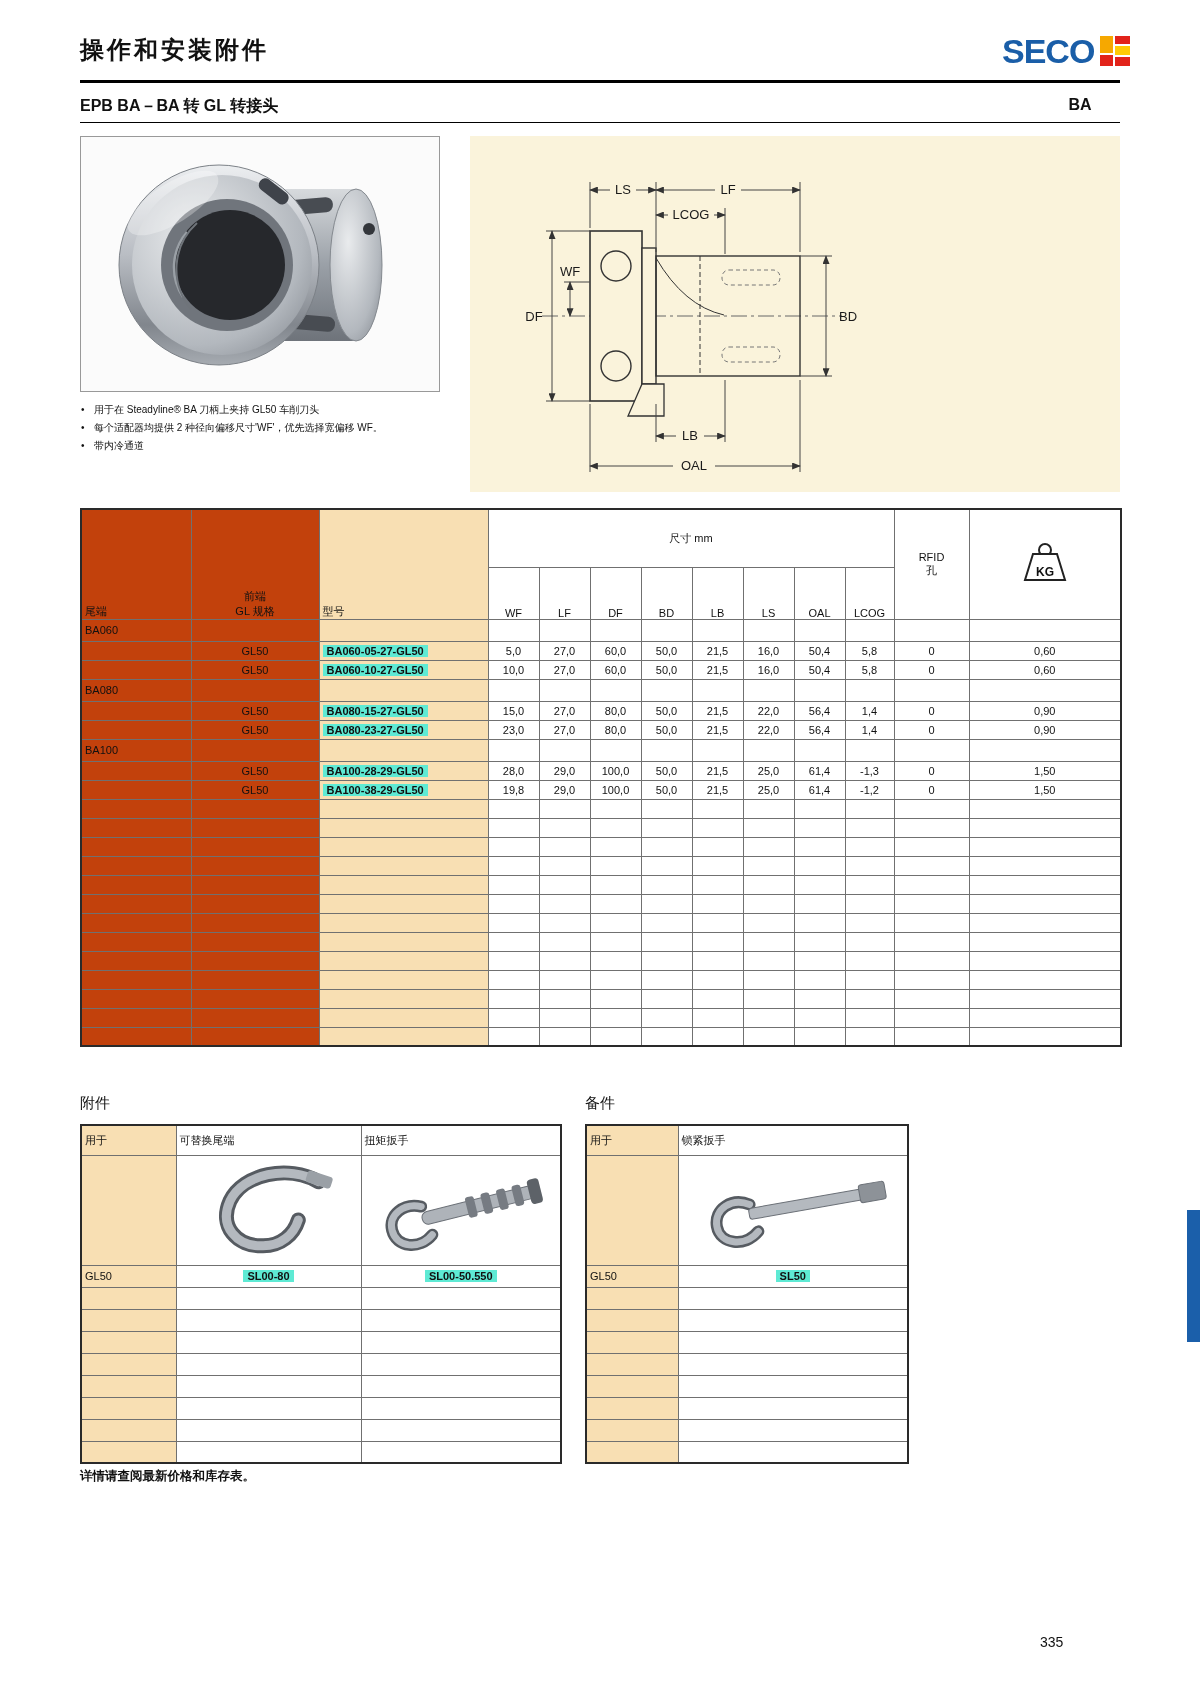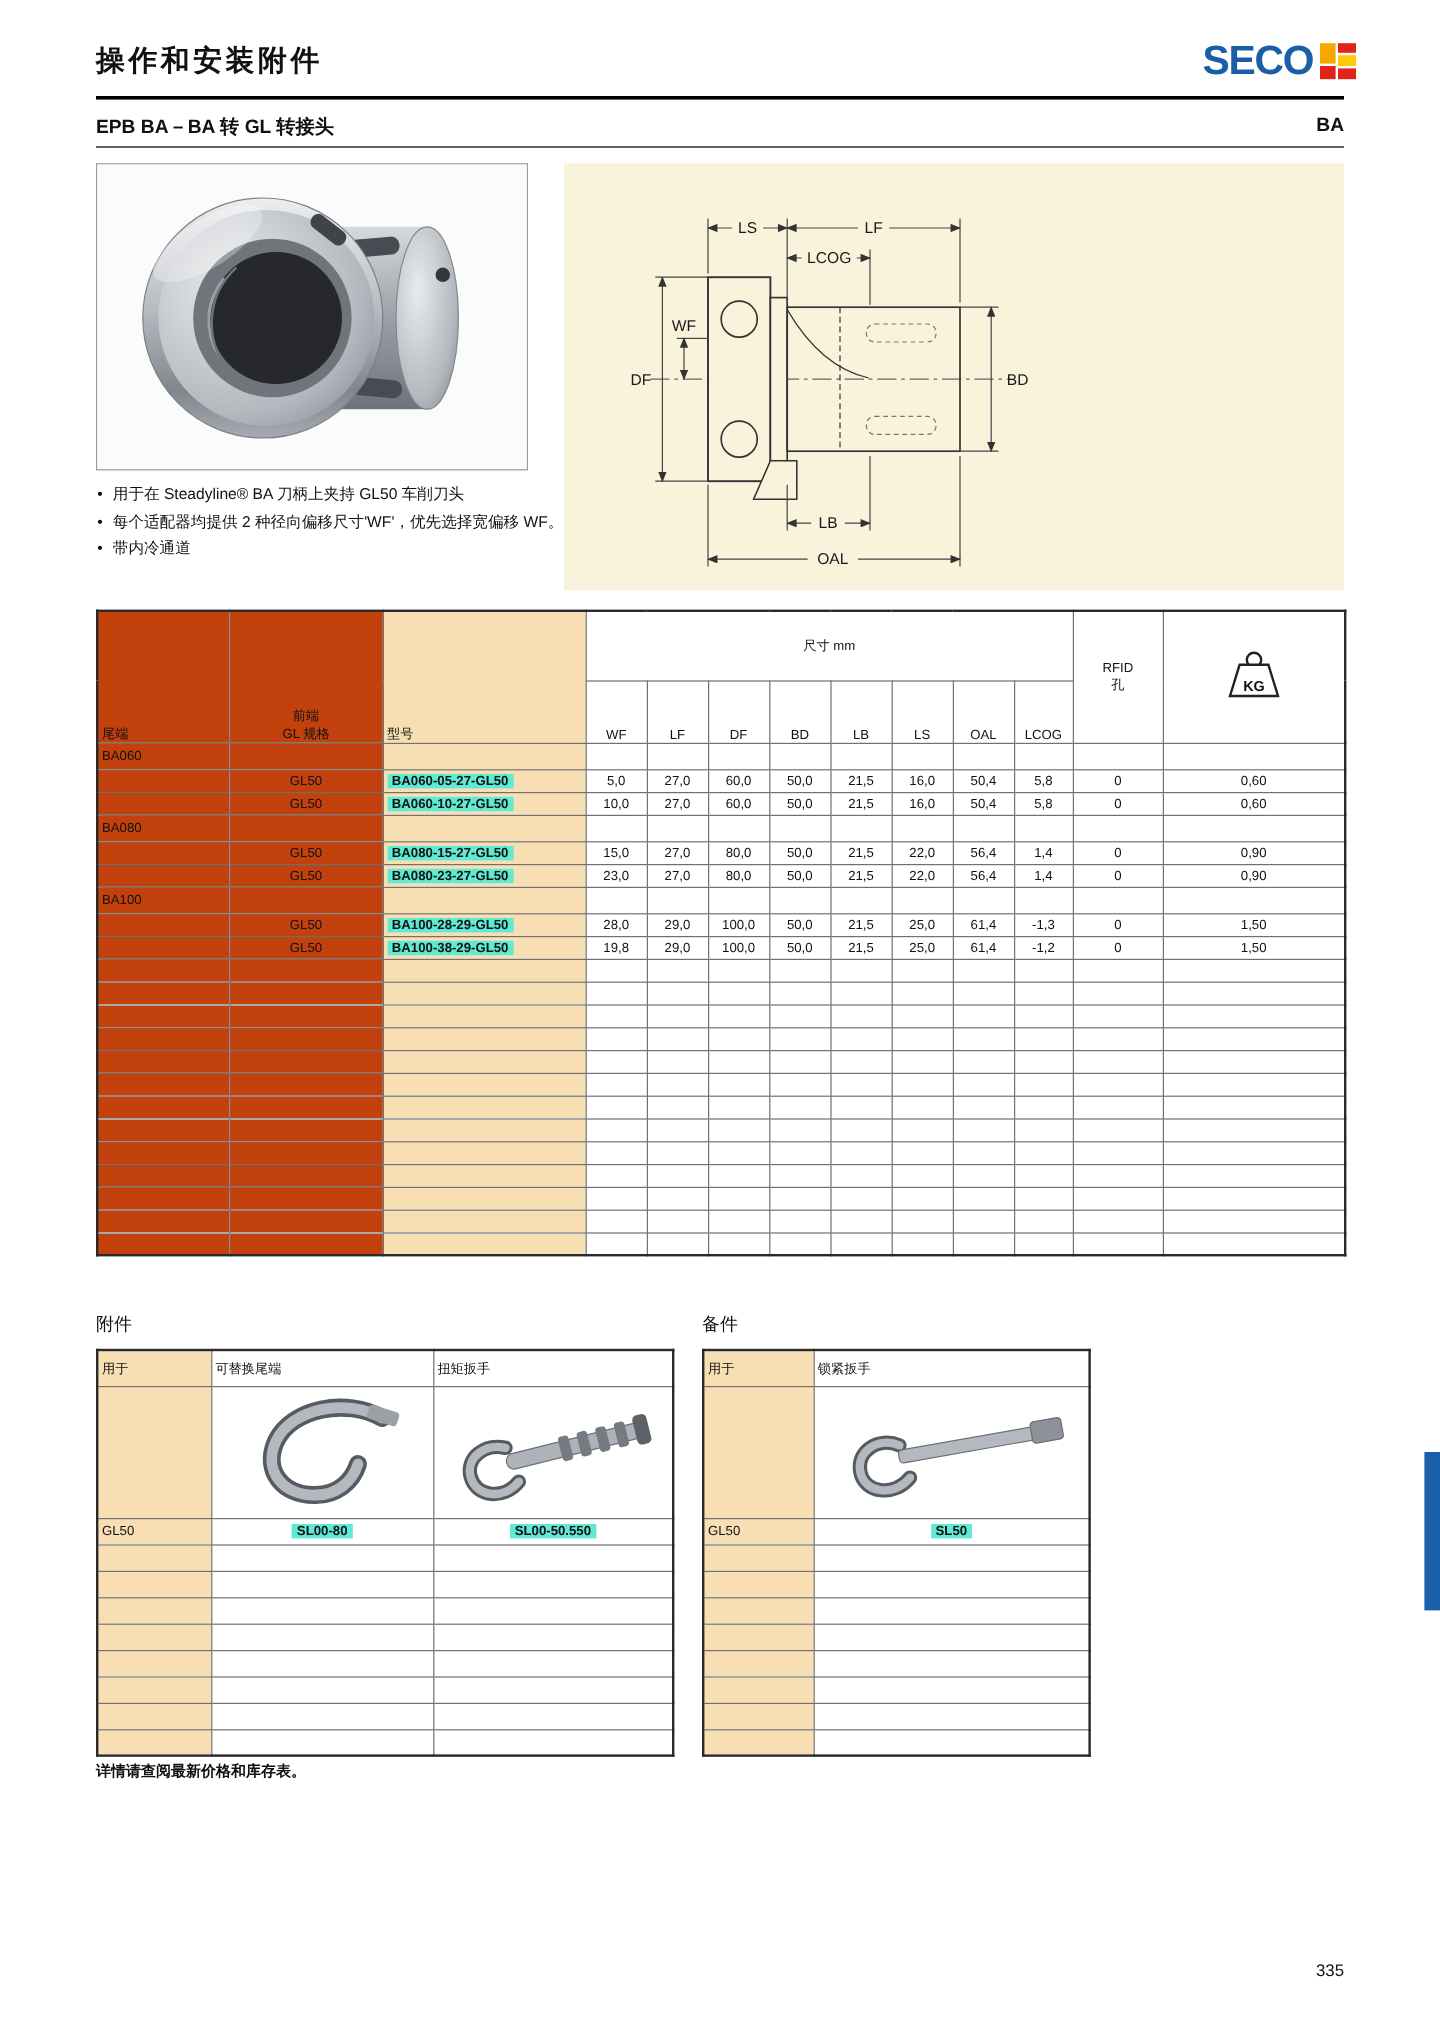--- a/index.html
+++ b/index.html
@@ -15,38 +15,38 @@
   .seco-text{font-size:34px;font-weight:800;color:#1A5EA8;letter-spacing:-1px;line-height:30px}
   .seco-mark{position:relative;width:30px;height:30px;margin-left:6px}
   .seco-mark div{position:absolute}
   .m1{left:0;top:0;width:13px;height:17px;background:#F6A800}
   .m2{left:0;top:19px;width:13px;height:11px;background:#E2231A}
   .m3{left:15px;top:0;width:15px;height:8px;background:#E2231A}
   .m4{left:15px;top:10px;width:15px;height:9px;background:#FFCB05}
   .m5{left:15px;top:21px;width:15px;height:9px;background:#E2231A}
   .photo-box{border:1px solid #999;background:#fbfbfb}
   .diagram-box{background:#FAF3DB}
-  .bullets{width:392px;font-size:13px;line-height:1.5}
+  .bullets{width:392px;font-size:10px;line-height:1.5}
   .bullet{position:relative;padding-left:14px;margin-bottom:3px}
   .bullet::before{content:"\2022";position:absolute;left:1px;top:0}
   table{border-collapse:collapse;table-layout:fixed;background:#fff}
   .mt,.bt{border:2px solid #2a2a2a}
   .mt td,.bt td{border:1px solid #707070;font-size:11px;padding:0 3px;white-space:nowrap;overflow:hidden;height:19px}
   tr.grp td{height:22px}
   .hd{font-weight:normal;font-size:11.5px}
   .vb{vertical-align:bottom;padding-bottom:3px}
   .vm{vertical-align:middle}
   .ctr{text-align:center}
   .cream{background:#c2410c}
   .peach{background:#F8DFB3}
   .code{background:#5eead4;font-weight:bold;display:inline-block;padding:0 4px}
   .pad{padding-left:7px}
   .sec-label{font-size:15px;font-family:"Liberation Serif",serif}
   .footnote{font-size:12.5px;font-weight:bold}
-  .pageno{font-size:14px;text-align:right;width:80px}
+  .pageno{font-size:14px;text-align:left;width:80px}
   .dim{font-size:13px;fill:#1a1a1a;font-family:"Liberation Sans",sans-serif}
   .tab-blue{background:#1B5FAA}
 </style>
 </head>
 <body>
 
 <div id="page">
 
   <div class="abs page-title" style="left:80px;top:34px">操作和安装附件</div>
   <div class="abs seco-wrap" style="left:1002px;top:36px">
@@ -54,21 +54,21 @@
     <span class="seco-mark">
         <div class="m1"></div>
         <div class="m2"></div>
         <div class="m3"></div>
         <div class="m4"></div>
         <div class="m5"></div>
       </span>
   </div>
   <div class="abs rule-thick" style="left:80px;top:80px;width:1040px"></div>
   <div class="abs subtitle" style="left:80px;top:96px">EPB BA－BA 转 GL 转接头</div>
-  <div class="abs subtitle" style="left:1040px;top:96px;width:80px;text-align:right">BA</div>
+  <div class="abs subtitle" style="left:1040px;top:96px;width:80px;text-align:center">BA</div>
   <div class="abs rule-thin" style="left:80px;top:122px;width:1040px"></div>
 
   <div class="abs photo-box" style="left:80px;top:136px;width:360px;height:256px">
     <svg width="358" height="254" viewBox="0 0 358 254">
       <defs>
         <linearGradient id="pg1" x1="0" y1="0" x2="0" y2="1">
           <stop offset="0" stop-color="#eceef0"></stop>
             <stop offset="0.45" stop-color="#b9bdc3"></stop>
           <stop offset="0.8" stop-color="#81868d"></stop>
             <stop offset="1" stop-color="#a6abb1"></stop>

